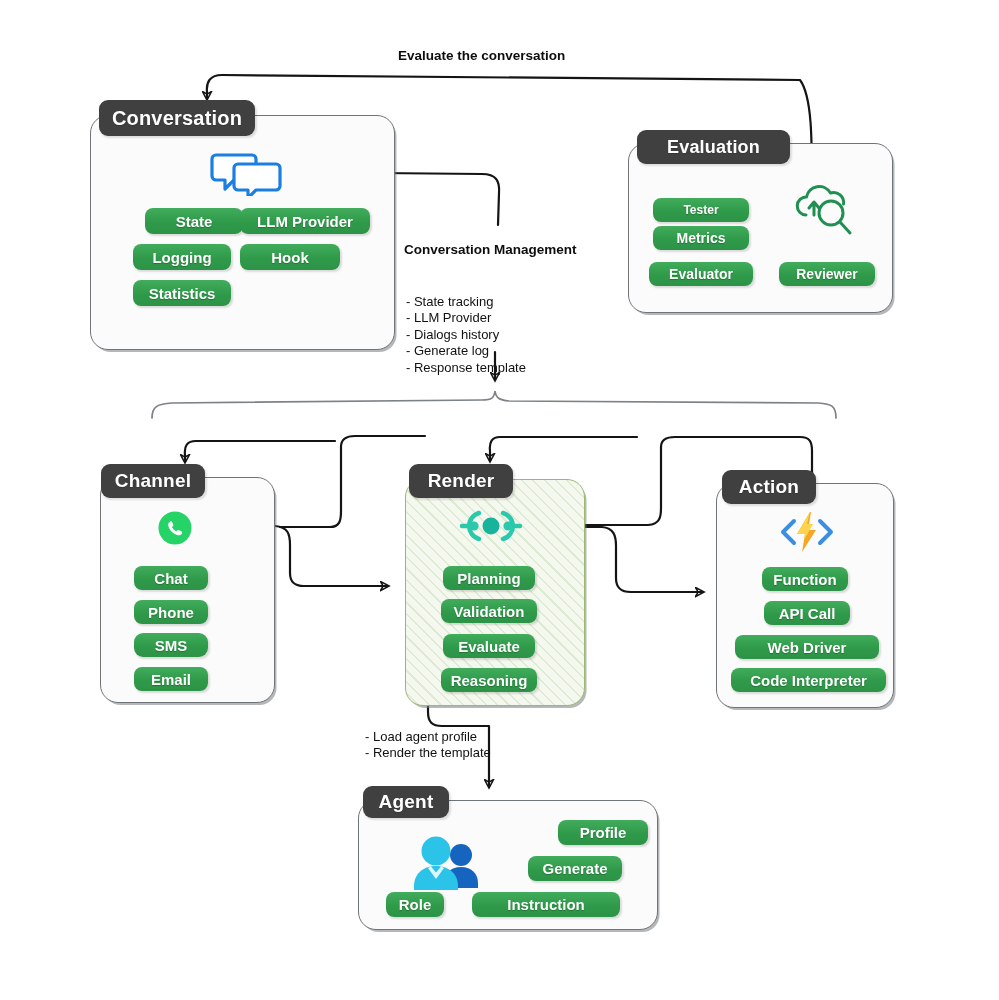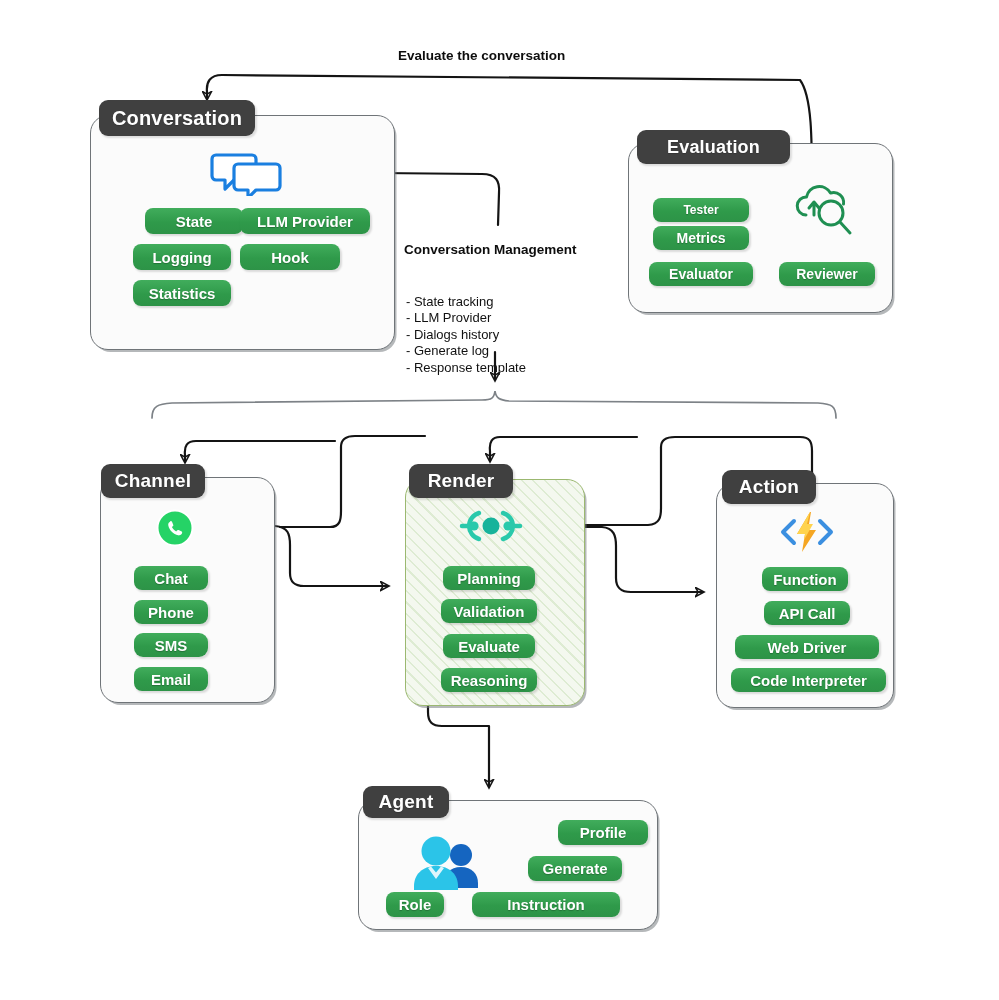--- a/index.html
+++ b/index.html
@@ -236,20 +236,24 @@
       <path d="M31,4 L18,26 h8 l-3,18 L37,22 h-8 l3,-18 z" fill="#f5a623"></path>
       <path d="M31,4 L18,26 h8 l-1,6 L34,16 h-6 l3,-12 z" fill="#ffd34d"></path>
     </svg>
   </div>
 
   <div class="pill" style="left:762px; top:567px; width:86px; height:24px; font-size:15px;">Function</div>
   <div class="pill" style="left:764px; top:601px; width:86px; height:24px; font-size:15px;">API Call</div>
   <div class="pill" style="left:735px; top:635px; width:144px; height:24px; font-size:15px;">Web Driver</div>
   <div class="pill" style="left:731px; top:668px; width:155px; height:24px; font-size:15px;">Code Interpreter</div>
 
+  <div class="note-list" style="left:365px; top:729px;">
+    <div>- Load agent profile</div>
+    <div>- Render the template</div>
+  </div>
 
   <div class="panel" style="left:358px; top:800px; width:300px; height:130px;"></div>
   <div class="chip-head" style="left:363px; top:786px; width:86px; height:32px; font-size:19px;">Agent</div>
 
   <div class="icon-holder" style="left:408px; top:832px; width:72px; height:60px;">
     <svg viewBox="0 0 72 60" width="72" height="60">
       <circle cx="53" cy="23" r="11" fill="#1565c0"></circle>
       <path d="M53,35 c11,0 17,7 17,16 v5 h-34 v-5 c0,-9 6,-16 17,-16 z" fill="#1565c0"></path>
       <circle cx="28" cy="19" r="14.5" fill="#2bc4e8"></circle>
       <path d="M28,34 c14,0 22,9 22,20 v4 h-44 v-4 c0,-11 8,-20 22,-20 z" fill="#2bc4e8"></path>

